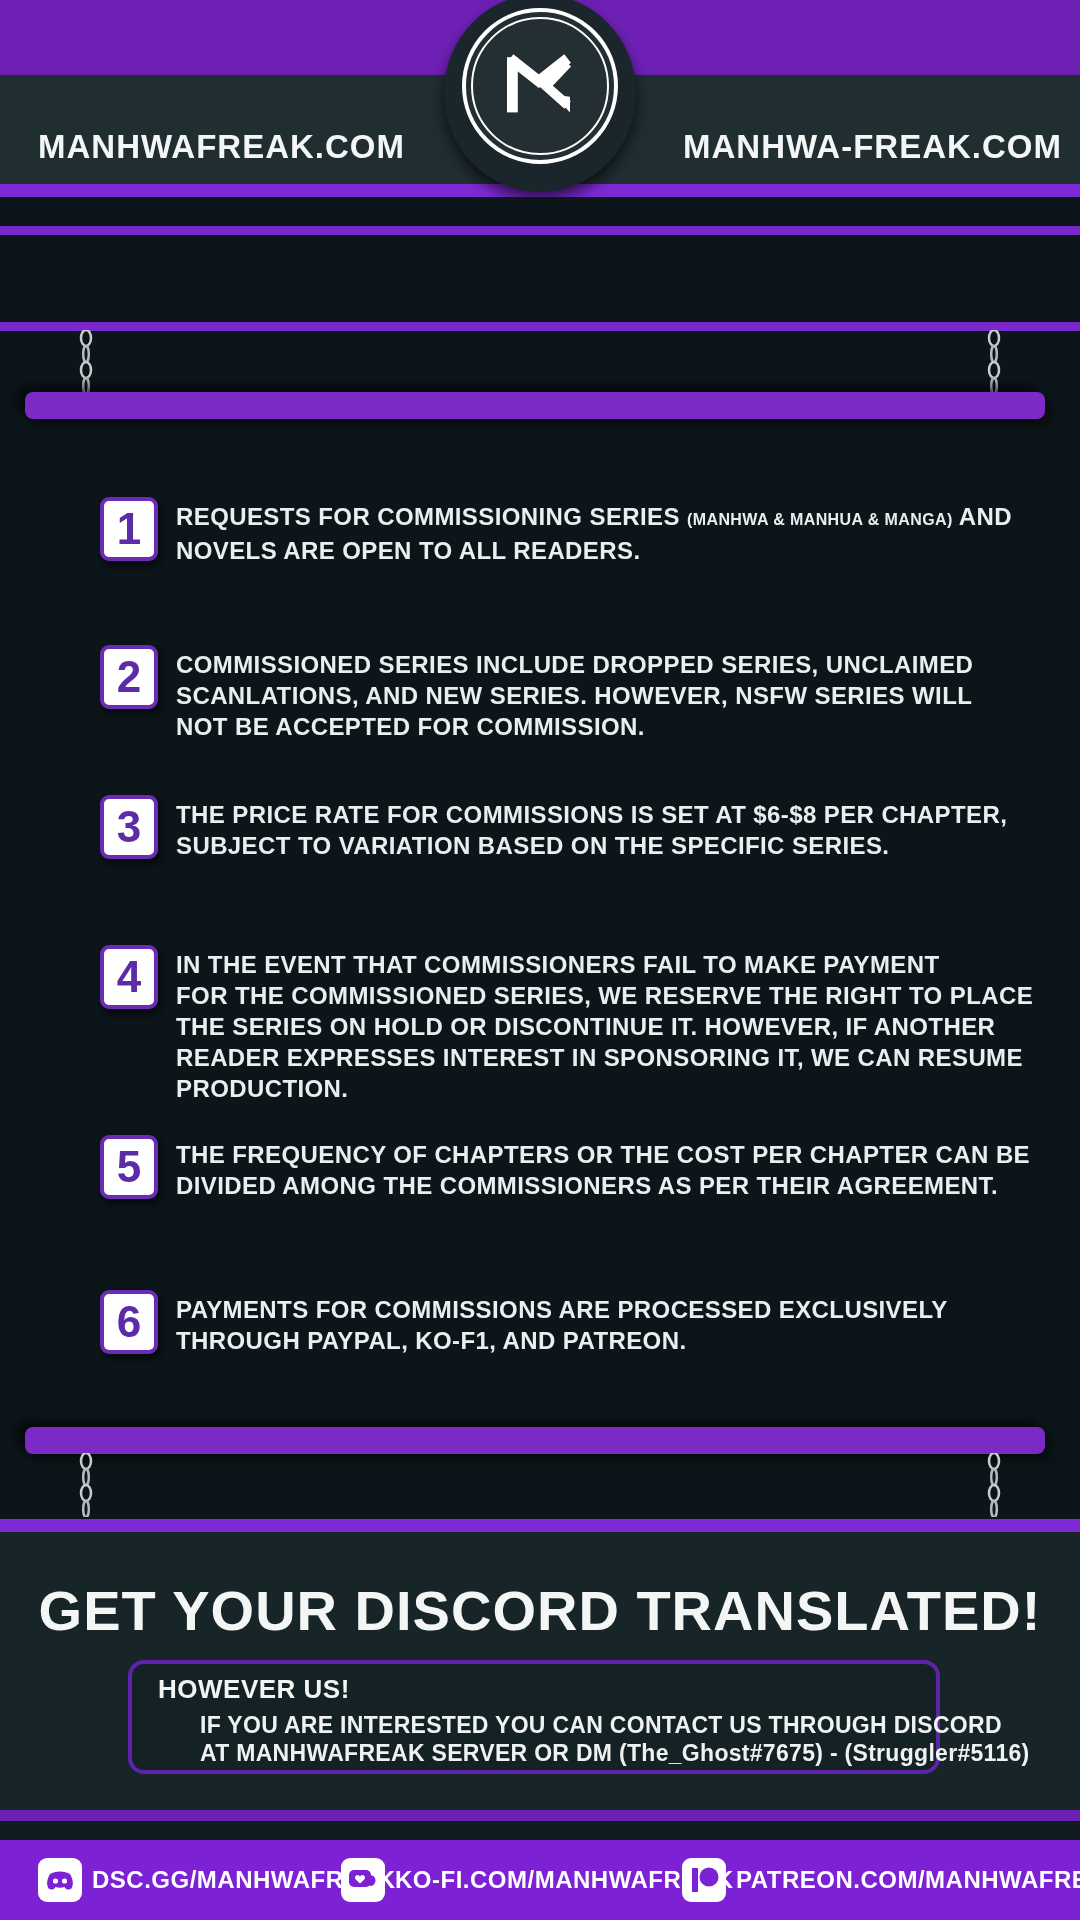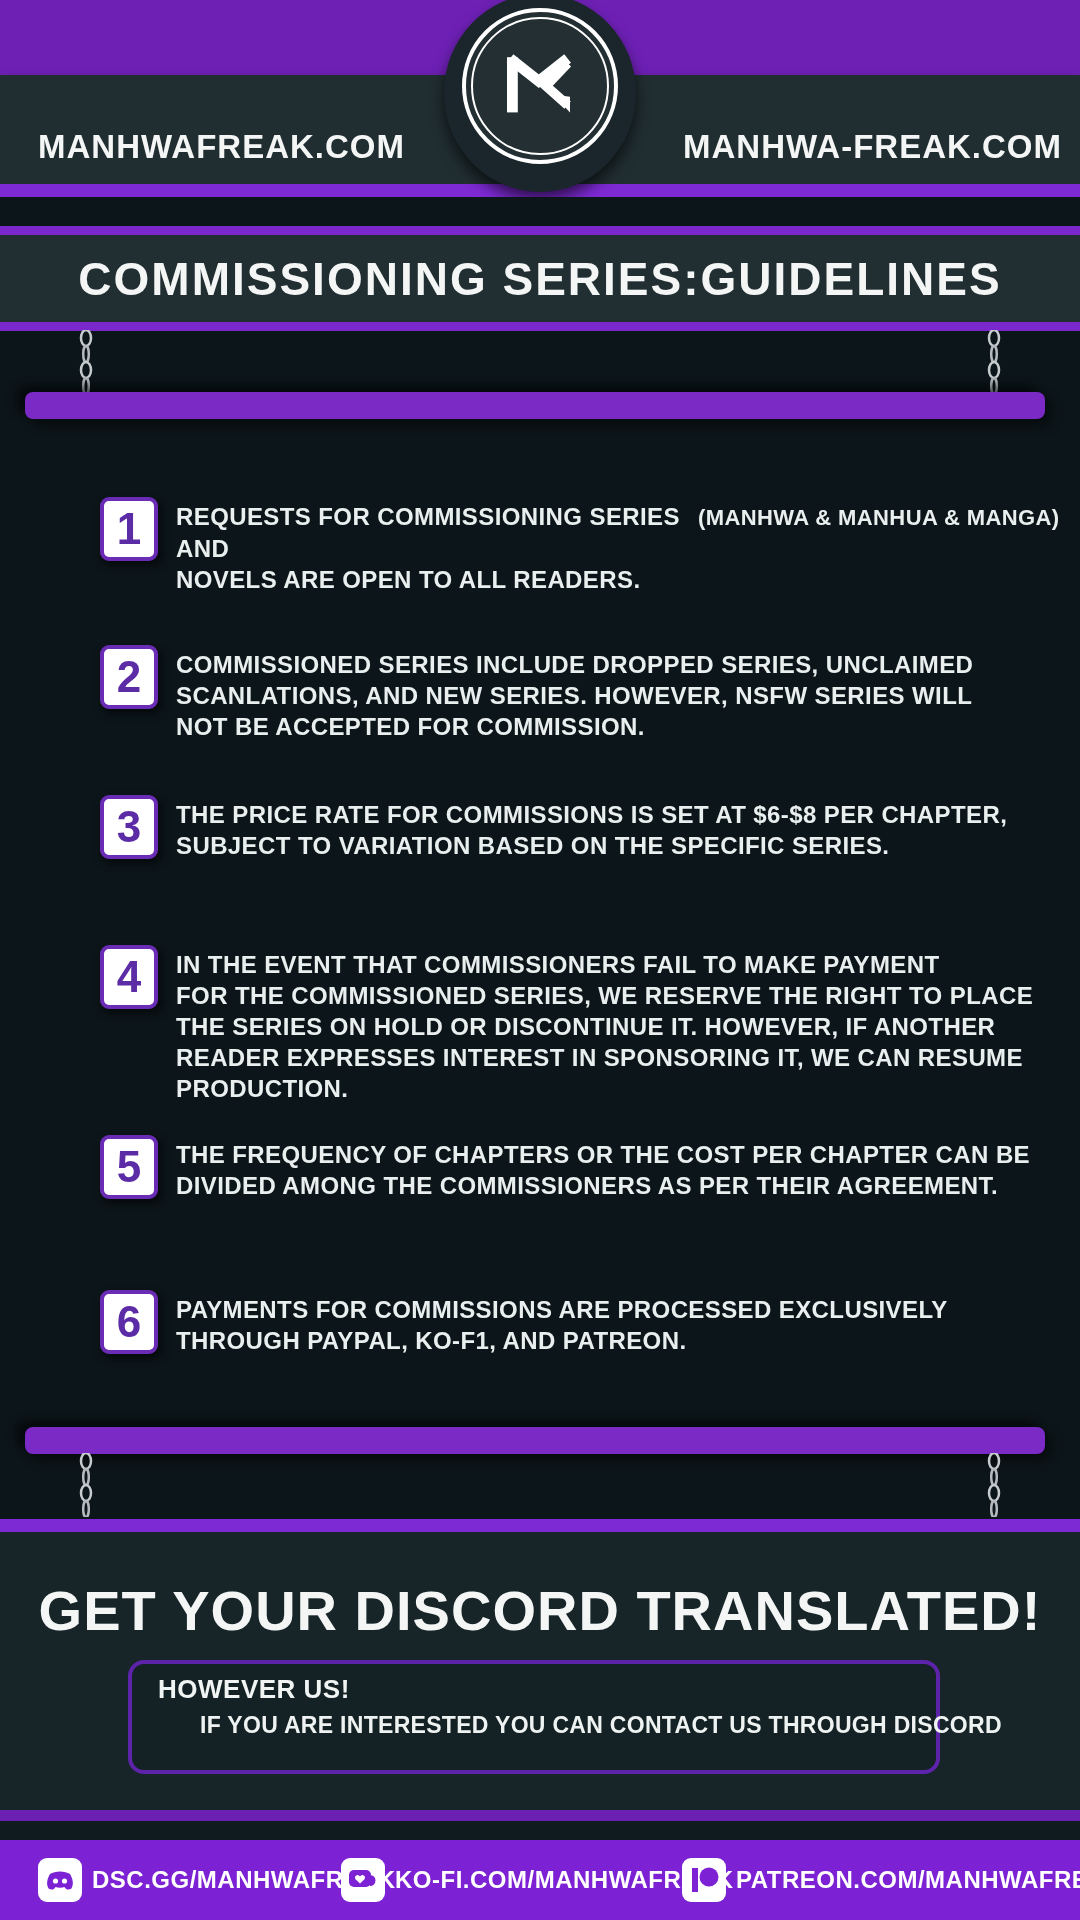--- a/index.html
+++ b/index.html
@@ -40,21 +40,21 @@
   .chain{width:20px;height:64px;}
   .stripe-c{left:0;top:1519px;width:1080px;height:13px;background:#7e2ad4;}
 
   
   .item-badge{left:100px;width:58px;height:64px;background:#ffffff;border:4px solid #6a2bb5;
               border-radius:9px;box-sizing:border-box;box-shadow:3px 4px 8px rgba(0,0,0,.65);
               display:flex;align-items:center;justify-content:center;}
   .item-badge span{color:#5c2ba6;font-size:44px;font-weight:bold;}
   .item-text{left:176px;width:900px;color:#e9efee;font-size:24px;font-weight:bold;
              line-height:31px;letter-spacing:.4px;white-space:pre-line;}
-  .item-text .paren{font-size:22px;margin-left:11px;}
+  .item-text .paren{font-size:16px;}
 
   
   .bottom-section{left:0;top:1532px;width:1080px;height:280px;background:#172529;}
   .big-heading{left:0;top:1578px;width:1080px;text-align:center;color:#f4f6f5;
                font-size:56px;font-weight:bold;letter-spacing:1px;}
   .contact-box{left:128px;top:1660px;width:812px;height:114px;border:4px solid #5d23aa;
                border-radius:16px;box-sizing:border-box;background:rgba(0,0,0,.08);}
   .contact-title{left:158px;top:1674px;color:#f0f4f3;font-size:26px;font-weight:bold;letter-spacing:.5px;}
   .contact-line1{left:200px;top:1712px;color:#eef2f1;font-size:23px;font-weight:bold;letter-spacing:.3px;}
   .contact-line2{left:200px;top:1740px;color:#eef2f1;font-size:23px;font-weight:bold;letter-spacing:.3px;}
@@ -83,23 +83,20 @@
   <div class="abs logo-ring"></div>
   <svg class="abs logo-mono" viewBox="0 0 100 100">
     <path d="M27 72 L27 26" stroke="#ffffff" stroke-width="9" fill="none"></path>
     <path d="M25 27 L49 46 L73 27" stroke="#ffffff" stroke-width="9" fill="none"></path>
     <path d="M73 31 L55 50 L73 66" stroke="#ffffff" stroke-width="8" fill="none"></path>
     <polygon points="61,57 75,72 75,59" fill="#ffffff"></polygon>
   </svg>
 
   <div class="abs gap-band"></div>
   <div class="abs line-a"></div>
-  <div class="abs title-band">
-    <span>COMMISSIONING SERIES:GUIDELINES</span>
-  </div>
   <div class="abs line-b"></div>
 
   <svg class="abs chain" style="left:76px;top:330px;" viewBox="0 0 20 64">
     <ellipse cx="10" cy="8" rx="5" ry="8" stroke="#c6cbcd" stroke-width="2.5" fill="none"></ellipse>
     <ellipse cx="10" cy="24" rx="2.8" ry="8" stroke="#b4babd" stroke-width="2.5" fill="none"></ellipse>
     <ellipse cx="10" cy="40" rx="5" ry="8" stroke="#c6cbcd" stroke-width="2.5" fill="none"></ellipse>
     <ellipse cx="10" cy="56" rx="2.8" ry="8" stroke="#b4babd" stroke-width="2.5" fill="none"></ellipse>
   </svg>
   <svg class="abs chain" style="left:984px;top:330px;" viewBox="0 0 20 64">
     <ellipse cx="10" cy="8" rx="5" ry="8" stroke="#c6cbcd" stroke-width="2.5" fill="none"></ellipse>
@@ -162,20 +159,21 @@
     <ellipse cx="10" cy="40" rx="5" ry="8" stroke="#c6cbcd" stroke-width="2.5" fill="none"></ellipse>
     <ellipse cx="10" cy="56" rx="2.8" ry="8" stroke="#b4babd" stroke-width="2.5" fill="none"></ellipse>
   </svg>
   <div class="abs stripe-c"></div>
 
   <div class="abs bottom-section"></div>
   <div class="abs big-heading">GET YOUR DISCORD TRANSLATED!</div>
   <div class="abs contact-box"></div>
   <div class="abs contact-title">HOWEVER US!</div>
   <div class="abs contact-line1">IF YOU ARE INTERESTED YOU CAN CONTACT US THROUGH DISCORD</div>
+  <div class="abs contact-line2">AT MANHWAFREAK SERVER OR DM (The_Ghost#7675) - (Struggler#5116)</div>
 
   <div class="abs footer-stripe"></div>
   <div class="abs footer-gap"></div>
   <div class="abs footer"></div>
 
   <div class="abs social s1">
     <svg width="44" height="44" viewBox="0 0 44 44">
       <rect x="0" y="0" width="44" height="44" rx="9" fill="#ffffff"></rect>
       <path d="M12 16 C17 12.5 27 12.5 32 16 C35.5 22 35.5 27 33.5 30.5 C30.5 32.5 27.5 31.5 26.5 29 C24 30 20 30 17.5 29 C16.5 31.5 13.5 32.5 10.5 30.5 C8.5 27 8.5 22 12 16 Z" fill="#7c22d4"></path>
       <circle cx="17.5" cy="23" r="2.6" fill="#ffffff"></circle>

